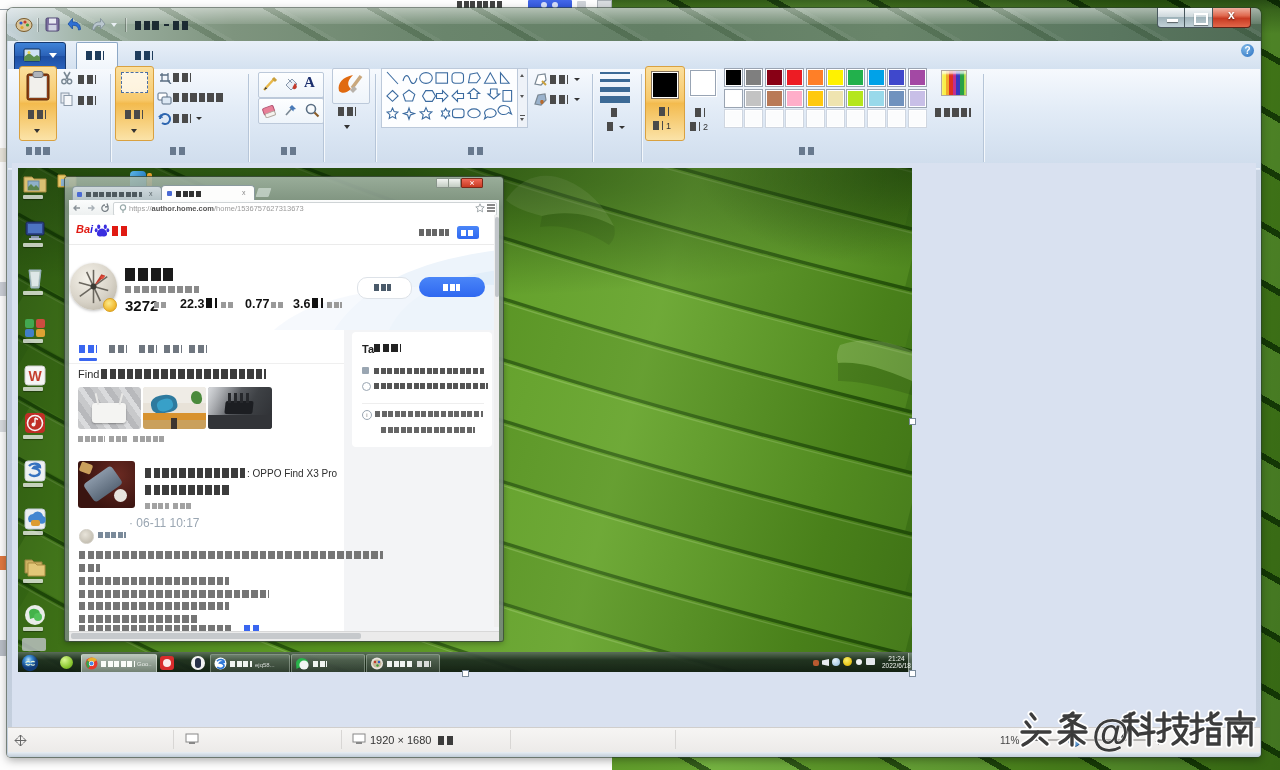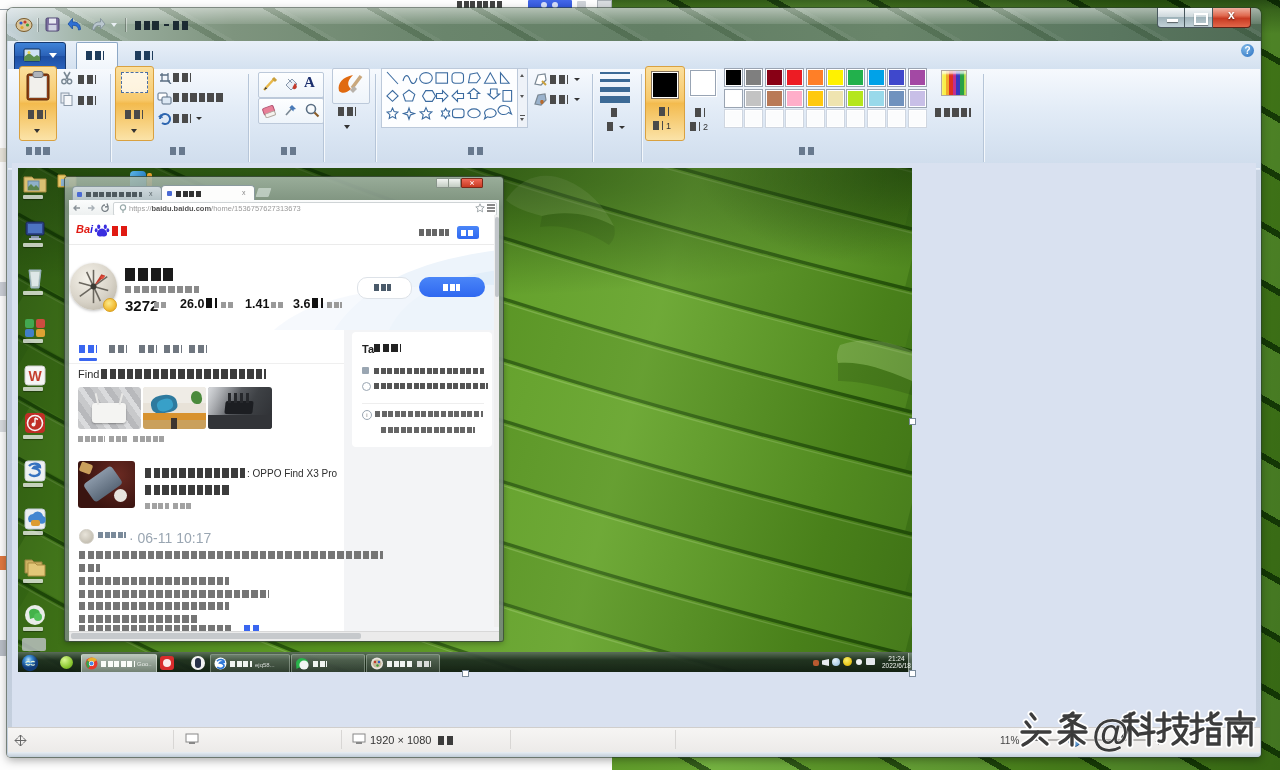--- a/index.html
+++ b/index.html
@@ -309,21 +309,21 @@
 <div class="abs" style="left:173px;top:730px;width:1px;height:19px;background:#d8d6d4"></div>
 <svg class="abs" style="left:185px;top:733px" width="14" height="12">
       <rect x="1" y="1" width="12" height="8" fill="#fff" stroke="#888"></rect>
       <rect x="4" y="9" width="6" height="2" fill="#888"></rect>
     </svg>
 <div class="abs" style="left:341px;top:730px;width:1px;height:19px;background:#d8d6d4"></div>
 <svg class="abs" style="left:352px;top:733px" width="14" height="12">
       <rect x="1" y="1" width="12" height="8" fill="#fff" stroke="#888"></rect>
       <rect x="4" y="9" width="6" height="2" fill="#888"></rect>
     </svg>
-<div class="abs" style="left:370px;top:734px;font-size:11px;color:#333">1920 × 1080</div>
+<div class="abs" style="left:370px;top:734px;font-size:11px;color:#333">1920 × 1680</div>
     <div class="abs zh" style="left:438px;top:736px;width:17px;height:9px;color:#3c3c3c"></div>
 <div class="abs" style="left:510px;top:730px;width:1px;height:19px;background:#d8d6d4"></div>
 <div class="abs" style="left:675px;top:730px;width:1px;height:19px;background:#d8d6d4"></div>
 
 <div class="abs" style="left:1000px;top:735px;font-size:10px;color:#444">11%</div>
 <div class="abs" style="left:1035px;top:739px;width:8px;height:2px;background:#777"></div>
 <div class="abs" style="left:1048px;top:739px;width:100px;height:2px;background:#b5b3b1"></div>
 <div class="abs" style="left:1068px;top:734px;width:11px;height:11px;background:radial-gradient(circle at 40% 35%,#8ec2ec,#3a7abc);border:1px solid #2a5a8c;border-radius:50%"></div>
 <div class="abs" style="left:1155px;top:735px;width:10px;height:10px;color:#666;font-size:12px">+</div>
 
@@ -540,21 +540,21 @@
     <svg class="abs" style="left:6px;top:25px" width="40" height="12">
       <path d="M9 6 h-6 M5.5 3.5 L3 6 l2.5 2.5" stroke="#8a9298" stroke-width="1.4" fill="none"></path>
       <path d="M17 6 h6 M20.5 3.5 L23 6 l-2.5 2.5" stroke="#a8b0b6" stroke-width="1.4" fill="none"></path>
       <path d="M34 3 a3.2 3.2 0 1 0 2.8 1.6 M36 1.5 l1 3 -3 .5" stroke="#7a8288" stroke-width="1.3" fill="none"></path>
     </svg>
     <div class="abs" style="left:48px;top:24.5px;width:382px;height:12px;background:#fff;border:1px solid #cfd4d6;border-radius:2px"></div>
     <svg class="abs" style="left:54px;top:27px" width="8" height="9">
           <circle cx="4" cy="3.5" r="2.6" fill="none" stroke="#9aa" stroke-width="1.2"></circle>
           <path d="M4 6 v3" stroke="#9aa" stroke-width="1.2"></path>
         </svg>
-    <div class="abs" style="left:64px;top:26.5px;font-size:7.5px;color:#9a9a9a;letter-spacing:0">https://<b style="color:#555">baidu.baidu.com</b>/home/1536757627313673</div>
+    <div class="abs" style="left:64px;top:26.5px;font-size:7.5px;color:#9a9a9a;letter-spacing:0">https://<b style="color:#555">author.home.com</b>/home/1536757627313673</div>
     <svg class="abs" style="left:410px;top:26px" width="10" height="10">
           <path d="M5 .8 L6.2 3.6 9.2 3.9 7 5.9 7.6 8.9 5 7.3 2.4 8.9 3 5.9 .8 3.9 3.8 3.6 Z" fill="none" stroke="#98a0a4" stroke-width=".9"></path>
         </svg>
     <div class="abs" style="left:422px;top:27px;width:8px;height:2px;background:#888;box-shadow:0 3px 0 #888,0 6px 0 #888"></div>
 
     <div class="abs" id="bpage" style="left:4px;top:38px;width:430px;height:422px;background:#fff;overflow:hidden">
 
       <div class="abs" style="left:7px;top:8px;font-size:11px;font-weight:bold;color:#e01a12;font-style:italic">Ba<span style="color:#2319dc">i</span></div>
       <svg class="abs" style="left:25px;top:7px" width="16" height="16" viewBox="0 0 17 17">
         <ellipse cx="5" cy="5" rx="1.7" ry="2.4" fill="#3a2ee0"></ellipse>
@@ -586,24 +586,24 @@
           <path d="M24 24 L36 13 l-4 -1.5 z" fill="#c0392b"></path>
           <path d="M36 13 l-2.5 3.5 -3 -2.5 z" fill="#e74c3c"></path>
           <circle cx="24" cy="24" r="3" fill="#3c3a34"></circle>
         </svg>
         <div style="position:absolute;left:33px;top:35px;width:12px;height:12px;border-radius:50%;background:radial-gradient(circle at 40% 35%,#fce98a,#f0b62a 70%,#c8891a);border:1px solid #d8a020"></div>
       </div>
       <div class="abs zhb" style="left:56px;top:53px;width:49px;height:13px;color:#1a1a1a"></div>
       <div class="abs zh" style="left:56px;top:71px;width:74px;height:7px;color:#8a8a8a"></div>
       <div class="abs" style="left:56px;top:82px;font-size:15px;font-weight:bold;color:#111">3272</div>
       <div class="abs zhs" style="left:85px;top:87px;width:13px;height:6px;color:#9a9a9a"></div>
-      <div class="abs" style="left:111px;top:82px;font-size:12.5px;font-weight:bold;color:#111">26.0</div>
+      <div class="abs" style="left:111px;top:82px;font-size:12.5px;font-weight:bold;color:#111">22.3</div>
       <div class="abs zh" style="left:137px;top:83px;width:11px;height:10px;color:#111"></div>
       <div class="abs zhs" style="left:152px;top:87px;width:13px;height:6px;color:#9a9a9a"></div>
-      <div class="abs" style="left:176px;top:82px;font-size:12.5px;font-weight:bold;color:#111">1.41</div>
+      <div class="abs" style="left:176px;top:82px;font-size:12.5px;font-weight:bold;color:#111">0.77</div>
       <div class="abs zhs" style="left:202px;top:87px;width:13px;height:6px;color:#9a9a9a"></div>
       <div class="abs" style="left:224px;top:82px;font-size:12.5px;font-weight:bold;color:#111">3.6</div>
       <div class="abs zh" style="left:243px;top:83px;width:11px;height:10px;color:#111"></div>
       <div class="abs zhs" style="left:258px;top:87px;width:15px;height:6px;color:#9a9a9a"></div>
 
       <div class="abs" style="left:288px;top:62px;width:53px;height:20px;background:#fff;border:1px solid #dde2e8;border-radius:10px"></div>
       <div class="abs zhs" style="left:305px;top:69px;width:17px;height:7px;color:#4a5a6a"></div>
       <div class="abs" style="left:350px;top:62px;width:66px;height:20px;background:linear-gradient(#4a86f8,#2f68f0);border-radius:10px"></div>
       <div class="abs zhs" style="left:374px;top:69px;width:17px;height:7px;color:#fff"></div>
 
@@ -663,21 +663,21 @@
         <div style="position:absolute;left:2px;top:2px;width:12px;height:10px;background:#caa05c;border-radius:2px;transform:rotate(20deg)"></div>
       </div>
       <div class="abs zh" style="left:76px;top:253px;width:100px;height:10px;color:#3c3c3c"></div>
       <div class="abs" style="left:178px;top:253px;font-size:10px;color:#2e2e2e">: OPPO Find X3 Pro</div>
       <div class="abs zh" style="left:76px;top:270px;width:85px;height:10px;color:#3c3c3c"></div>
       <div class="abs zhs" style="left:76px;top:288px;width:24px;height:5.5px;color:#a2a2a2"></div>
       <div class="abs zhs" style="left:104px;top:288px;width:20px;height:5.5px;color:#a2a2a2"></div>
 
       <div class="abs" style="left:10px;top:314px;width:13px;height:13px;border-radius:50%;background:radial-gradient(circle at 40% 35%,#e8e4da,#b8b2a4);border:1px solid #d0ccc2"></div>
       <div class="abs zhs" style="left:29px;top:317px;width:28px;height:6px;color:#7a8a9a"></div>
-      <div class="abs" style="left:60px;top:315px;font-size:14px;color:#9aa6b2">· 06-11 10:17</div>
+      <div class="abs" style="left:60px;top:301px;font-size:12px;color:#9aa6b2">· 06-11 10:17</div>
       <div class="abs zh" style="left:10px;top:336px;width:304px;height:8px;color:#757575"></div>
       <div class="abs zh" style="left:10px;top:349px;width:21px;height:8px;color:#757575"></div>
       <div class="abs zh" style="left:10px;top:362px;width:150px;height:8px;color:#757575"></div>
       <div class="abs zh" style="left:10px;top:375px;width:190px;height:8px;color:#757575"></div>
       <div class="abs zh" style="left:10px;top:387px;width:150px;height:8px;color:#757575"></div>
       <div class="abs zh" style="left:10px;top:400px;width:118px;height:8px;color:#757575"></div>
       <div class="abs zh" style="left:10px;top:410px;width:152px;height:8px;color:#757575"></div>
       <div class="abs" style="left:166px;top:411px;font-size:8px;color:#8a96a2">...</div>
       <div class="abs zh" style="left:175px;top:410px;width:17px;height:8px;color:#3a66f0"></div>
     </div>

